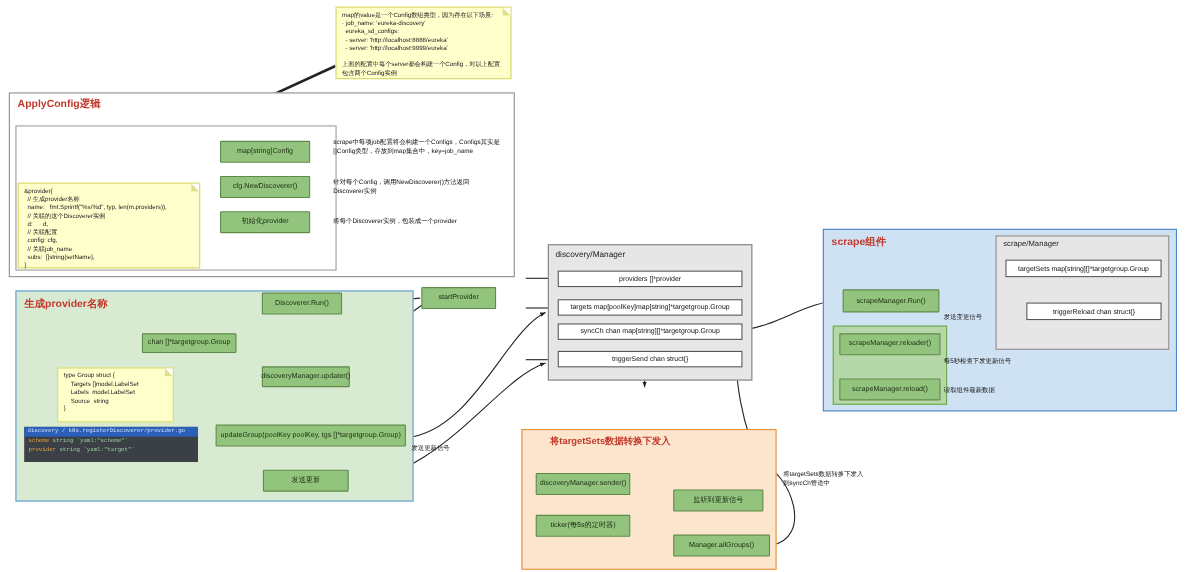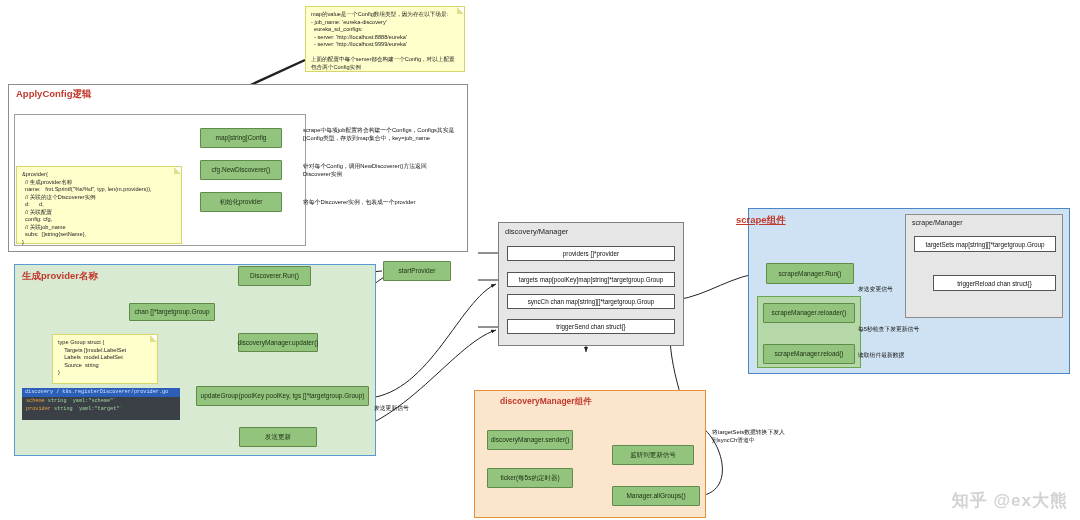--- a/index.html
+++ b/index.html
@@ -17,21 +17,21 @@
                border:1.2px solid #9e9e9e;background:#fff;box-sizing:border-box;}
 
   .grp-provider{left:14px;top:264px;width:362px;height:192px;background:#d9ead3;
                 border-color:#5b9bd5;}
   .t-provider{left:22px;top:270px;color:#c0392b;font-size:9.5px;}
 
   .grp-dm{left:498px;top:222px;width:186px;height:124px;background:#e6e6e6;border-color:#7f7f7f;}
   .t-dm{left:505px;top:227px;color:#222;font-size:7.5px;font-weight:normal;}
 
   .grp-scrape{left:748px;top:208px;width:322px;height:166px;background:#cfe2f3;border-color:#4a86c8;}
-  .t-scrape{left:736px;top:214px;color:#c0392b;font-size:9.5px;text-decoration:underline;}
+  .t-scrape{left:756px;top:214px;color:#c0392b;font-size:9.5px;}
 
   .grp-smgr{left:905px;top:214px;width:158px;height:104px;background:#e6e6e6;border-color:#8c8c8c;}
   .t-smgr{left:912px;top:219px;color:#222;font-size:7px;font-weight:normal;}
 
   .grp-dmc{left:474px;top:390px;width:232px;height:128px;background:#fce5cd;border-color:#e69138;}
   .t-dmc{left:500px;top:396px;color:#c0392b;font-size:8.5px;}
 
   .grp-reload{left:757px;top:296px;width:104px;height:72px;background:#b6d7a8;border-color:#6aa84f;}
 
   
@@ -225,24 +225,23 @@
 
   <div class="grp grp-reload"></div>
   <div class="node" style="left:763px;top:303px;width:92px;height:20px;">scrapeManager.reloader()</div>
   <div class="node" style="left:763px;top:344px;width:92px;height:20px;">scrapeManager.reload()</div>
 
   <div class="anno" style="left:858px;top:285px;width:80px;">发送变更信号</div>
   <div class="anno" style="left:858px;top:325px;width:90px;">每5秒检查下发更新信号</div>
   <div class="anno" style="left:858px;top:351px;width:90px;">读取组件最新数据</div>
 
   <div class="grp grp-dmc"></div>
-  <div class="grp-title t-dmc">discoveryManager组件</div>
+  <div class="grp-title t-dmc">将targetSets数据转换下发入</div>
 
   <div class="node" style="left:487px;top:430px;width:86px;height:20px;">discoveryManager.sender()</div>
   <div class="node" style="left:487px;top:468px;width:86px;height:20px;">ticker(每5s的定时器)</div>
   <div class="node" style="left:612px;top:445px;width:82px;height:20px;">监听到更新信号</div>
   <div class="node" style="left:612px;top:486px;width:88px;height:20px;">Manager.allGroups()</div>
 
   <div class="anno" style="left:712px;top:428px;width:92px;">将targetSets数据转换下发入
 到syncCh管道中</div>
 
-  <div class="wm">知乎 @ex大熊</div>
 </div>
 
 </body></html>

